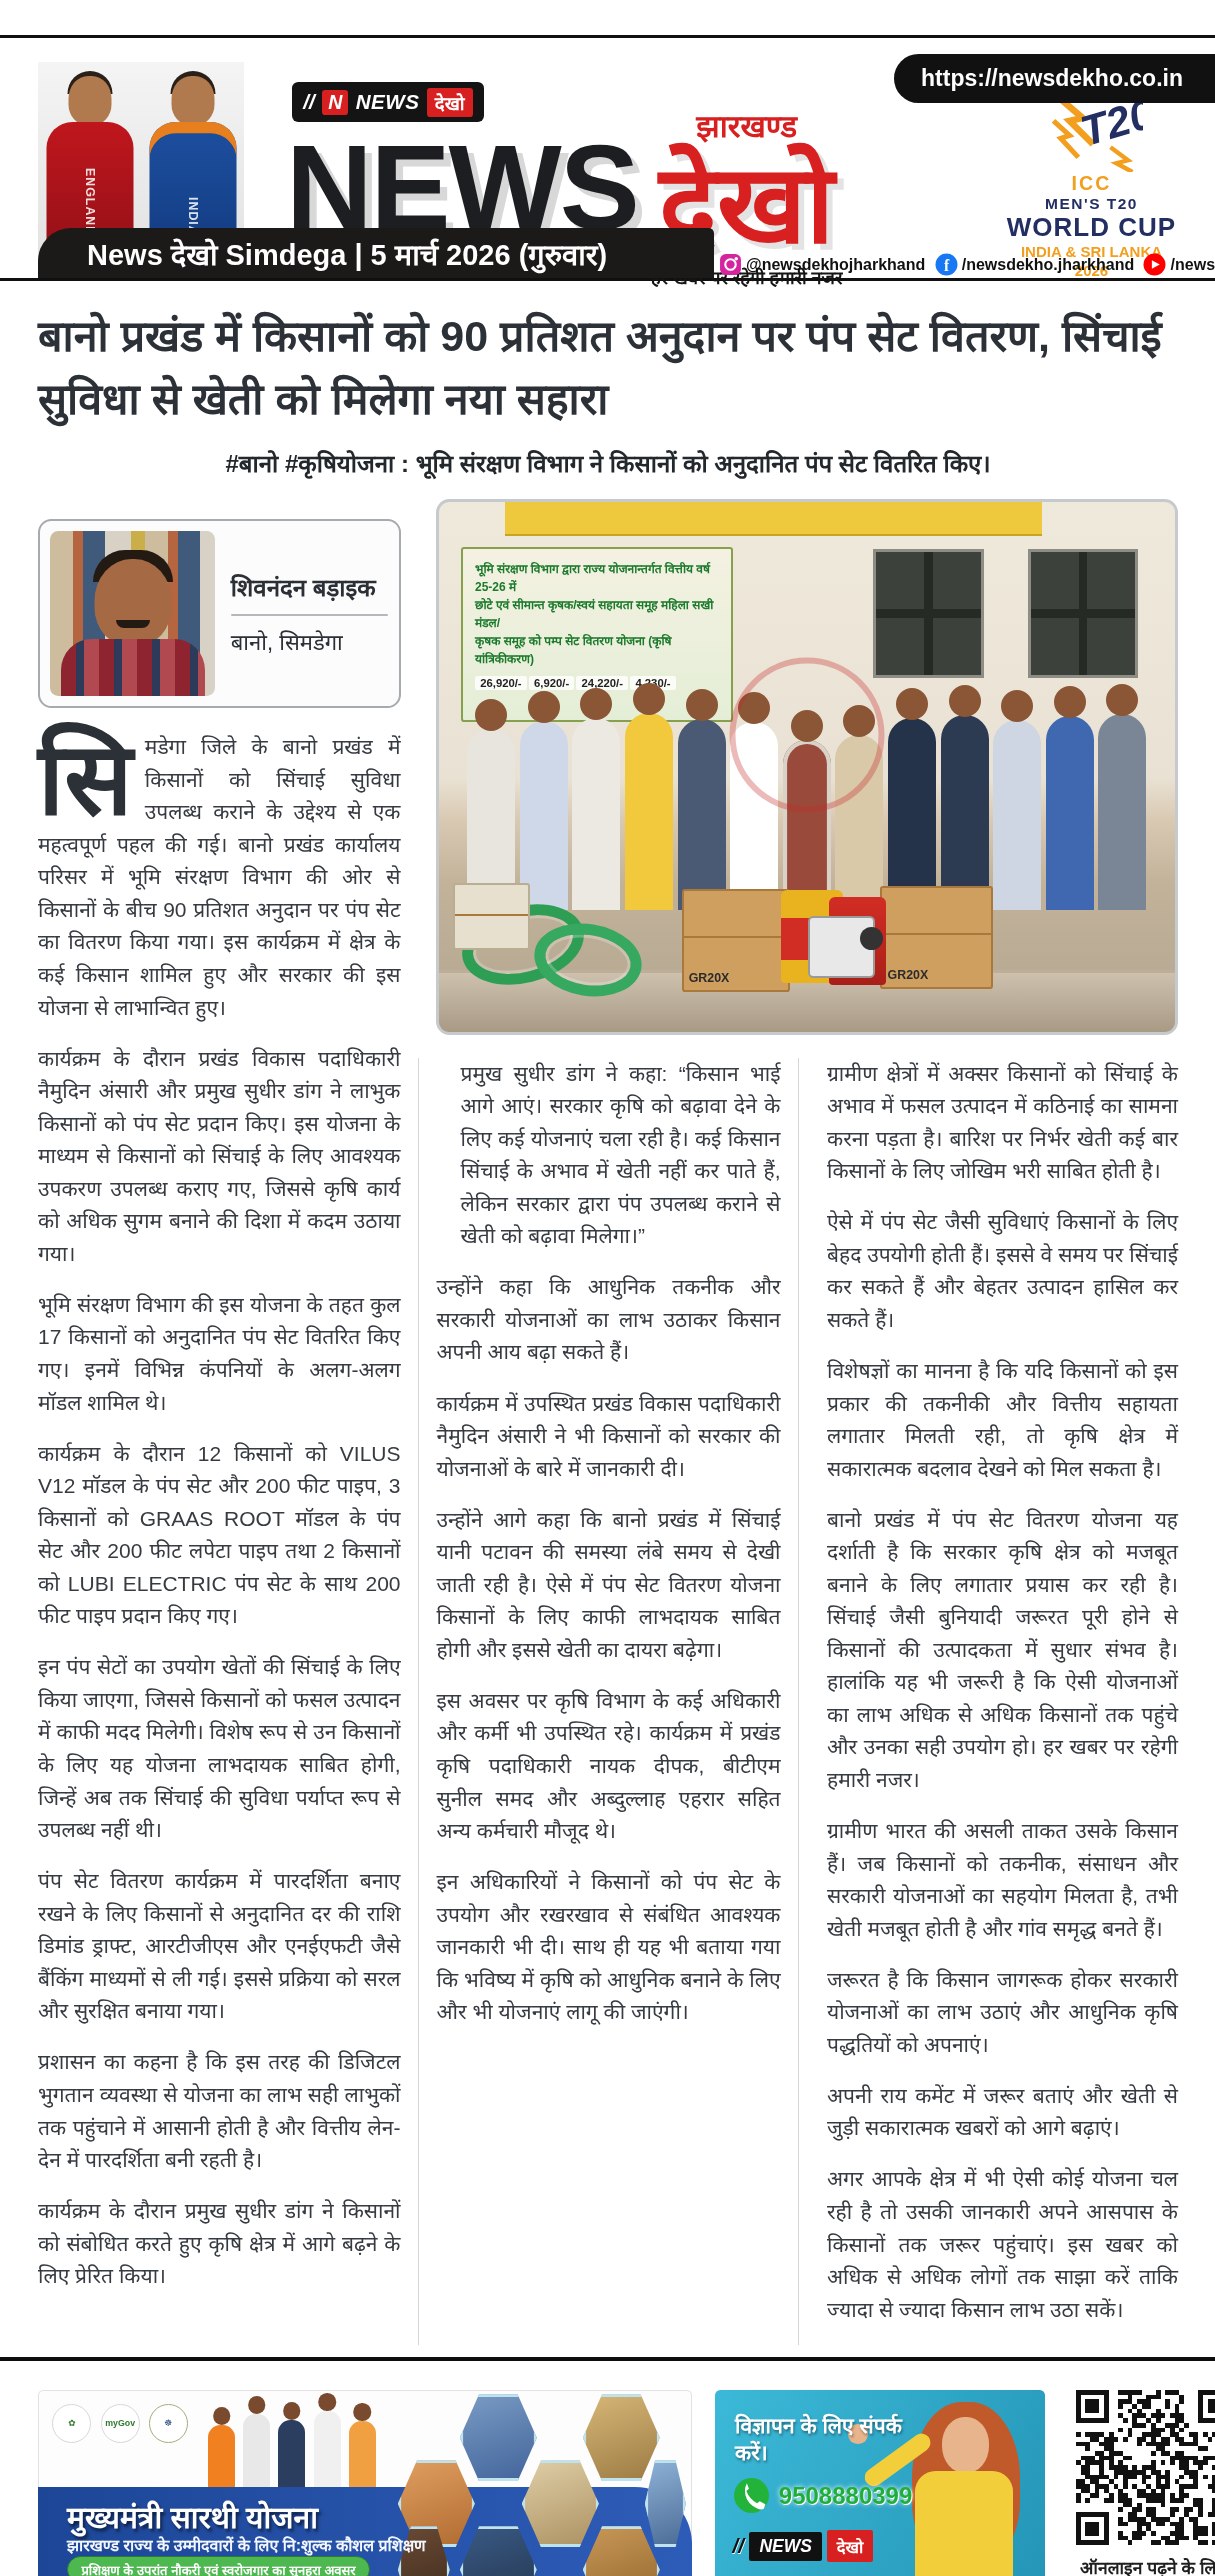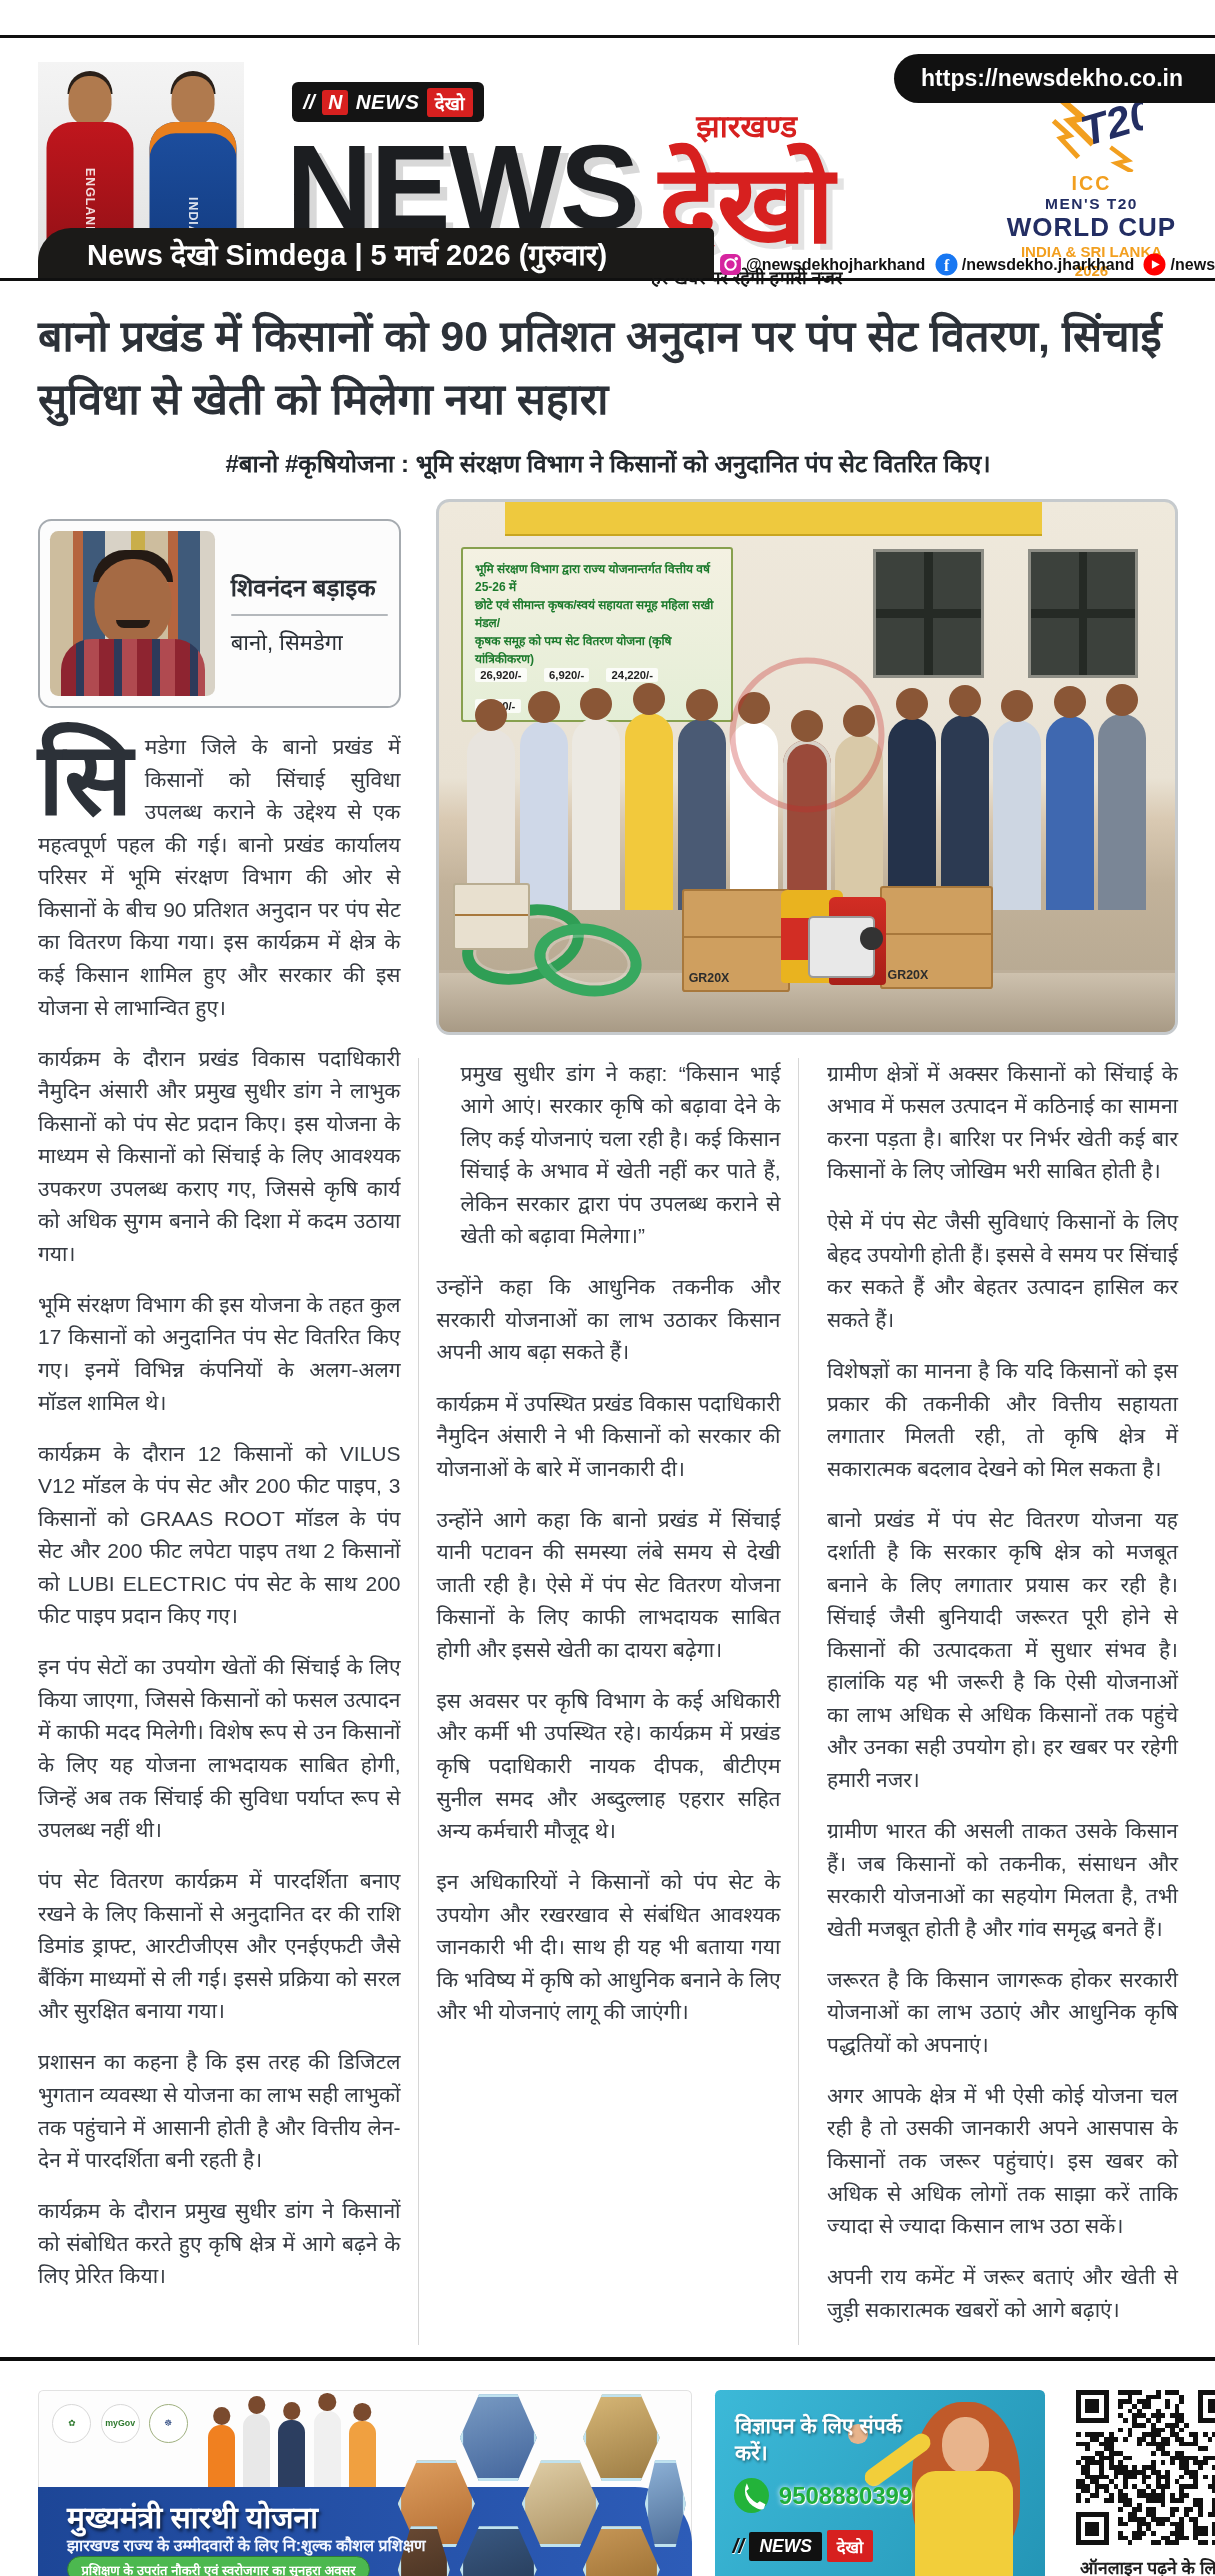--- a/index.html
+++ b/index.html
@@ -77,21 +77,21 @@
   .author-name { font-size:24px; font-weight:800; color:#2b3036; }
   .author-rule { height:2.6px; background:#b4b8bc; border-radius:1.5px; margin:10.3px 0; }
   .author-loc { font-size:22px; font-weight:500; color:#2b3036; }
 
   
   .photo { height:536px; border:3.1px solid #c6cacd; border-radius:13.4px; overflow:hidden; position:relative;
     background:linear-gradient(180deg,#efe9dc 0%,#e9e2d4 52%,#d9c9b2 60%,#c2b29a 72%,#b2a58f 100%); }
   .ph-sign { position:absolute; left:9%; right:18%; top:0; height:34px; background:#eec93e; border-bottom:2.1px solid #c8a520; }
   .ph-banner { position:absolute; left:3%; top:45px; width:37%; height:175px; background:linear-gradient(180deg,#f4f1e2,#e4eed6); border:2.1px solid #87a04e; border-radius:3.1px; padding:11.3px 12.4px; }
   .ph-banner .bl { font-size:12px; font-weight:700; color:#1c7a2c; line-height:1.5; }
-  .ph-prices { margin-top:0; display:flex; gap:17px; flex-wrap:wrap; }
+  .ph-prices { margin-top:8px; display:flex; gap:2px; flex-wrap:wrap; }
   .ph-prices span { font-size:11.3px; font-weight:700; color:#222; background:#ffffffcc; padding:1px 5.2px; border-radius:2.1px; }
   .ph-window { position:absolute; top:47px; width:15%; height:129px; background:#3c413c;
     background-image:linear-gradient(90deg,transparent 0 46%,#252a25 46% 54%,transparent 54%),linear-gradient(0deg,transparent 0 46%,#252a25 46% 54%,transparent 54%); border:3.1px solid #8d8d85; }
   .ph-window.w1 { right:5%; } .ph-window.w2 { right:26%; }
   .ph-people { position:absolute; left:0; right:0; top:202px; display:flex; justify-content:center; align-items:flex-end; gap:4.6px; height:206px; }
   .person { width:48px; height:196px; border-radius:24px 24px 0 0; position:relative; }
   .person::before { content:""; position:absolute; top:-30px; left:50%; transform:translateX(-50%); width:32px; height:32px; border-radius:50%; background:#8a5636; }
   .person:nth-child(1){background:#e8e4de;height:181px;} .person:nth-child(2){background:#cfd8e8;height:189px;}
   .person:nth-child(3){background:#ece9e2;height:192px;} .person:nth-child(4){background:#f2c93c;height:197px;}
   .person:nth-child(5){background:#4a5a74;height:191px;} .person:nth-child(6){background:#ffffff;height:188px;}
@@ -344,22 +344,22 @@
       <p>इन अधिकारियों ने किसानों को पंप सेट के उपयोग और रखरखाव से संबंधित आवश्यक जानकारी भी दी। साथ ही यह भी बताया गया कि भविष्य में कृषि को आधुनिक बनाने के लिए और भी योजनाएं लागू की जाएंगी।</p>
     </div>
 
     <div class="col3">
       <p>ग्रामीण क्षेत्रों में अक्सर किसानों को सिंचाई के अभाव में फसल उत्पादन में कठिनाई का सामना करना पड़ता है। बारिश पर निर्भर खेती कई बार किसानों के लिए जोखिम भरी साबित होती है।</p>
       <p>ऐसे में पंप सेट जैसी सुविधाएं किसानों के लिए बेहद उपयोगी होती हैं। इससे वे समय पर सिंचाई कर सकते हैं और बेहतर उत्पादन हासिल कर सकते हैं।</p>
       <p>विशेषज्ञों का मानना है कि यदि किसानों को इस प्रकार की तकनीकी और वित्तीय सहायता लगातार मिलती रही, तो कृषि क्षेत्र में सकारात्मक बदलाव देखने को मिल सकता है।</p>
       <p>बानो प्रखंड में पंप सेट वितरण योजना यह दर्शाती है कि सरकार कृषि क्षेत्र को मजबूत बनाने के लिए लगातार प्रयास कर रही है। सिंचाई जैसी बुनियादी जरूरत पूरी होने से किसानों की उत्पादकता में सुधार संभव है। हालांकि यह भी जरूरी है कि ऐसी योजनाओं का लाभ अधिक से अधिक किसानों तक पहुंचे और उनका सही उपयोग हो। हर खबर पर रहेगी हमारी नजर।</p>
       <p>ग्रामीण भारत की असली ताकत उसके किसान हैं। जब किसानों को तकनीक, संसाधन और सरकारी योजनाओं का सहयोग मिलता है, तभी खेती मजबूत होती है और गांव समृद्ध बनते हैं।</p>
       <p>जरूरत है कि किसान जागरूक होकर सरकारी योजनाओं का लाभ उठाएं और आधुनिक कृषि पद्धतियों को अपनाएं।</p>
+      <p>अपनी राय कमेंट में जरूर बताएं और खेती से जुड़ी सकारात्मक खबरों को आगे बढ़ाएं।</p>
       <p>अगर आपके क्षेत्र में भी ऐसी कोई योजना चल रही है तो उसकी जानकारी अपने आसपास के किसानों तक जरूर पहुंचाएं। इस खबर को अधिक से अधिक लोगों तक साझा करें ताकि ज्यादा से ज्यादा किसान लाभ उठा सकें।</p>
-      <p>अपनी राय कमेंट में जरूर बताएं और खेती से जुड़ी सकारात्मक खबरों को आगे बढ़ाएं।</p>
     </div>
   </div>
 
   <div class="footer-rule"></div>
 
   <div class="footer">
 
     <div class="scheme-banner">
       <div class="sb-logos">
         <span class="sb-logo">✿</span>

